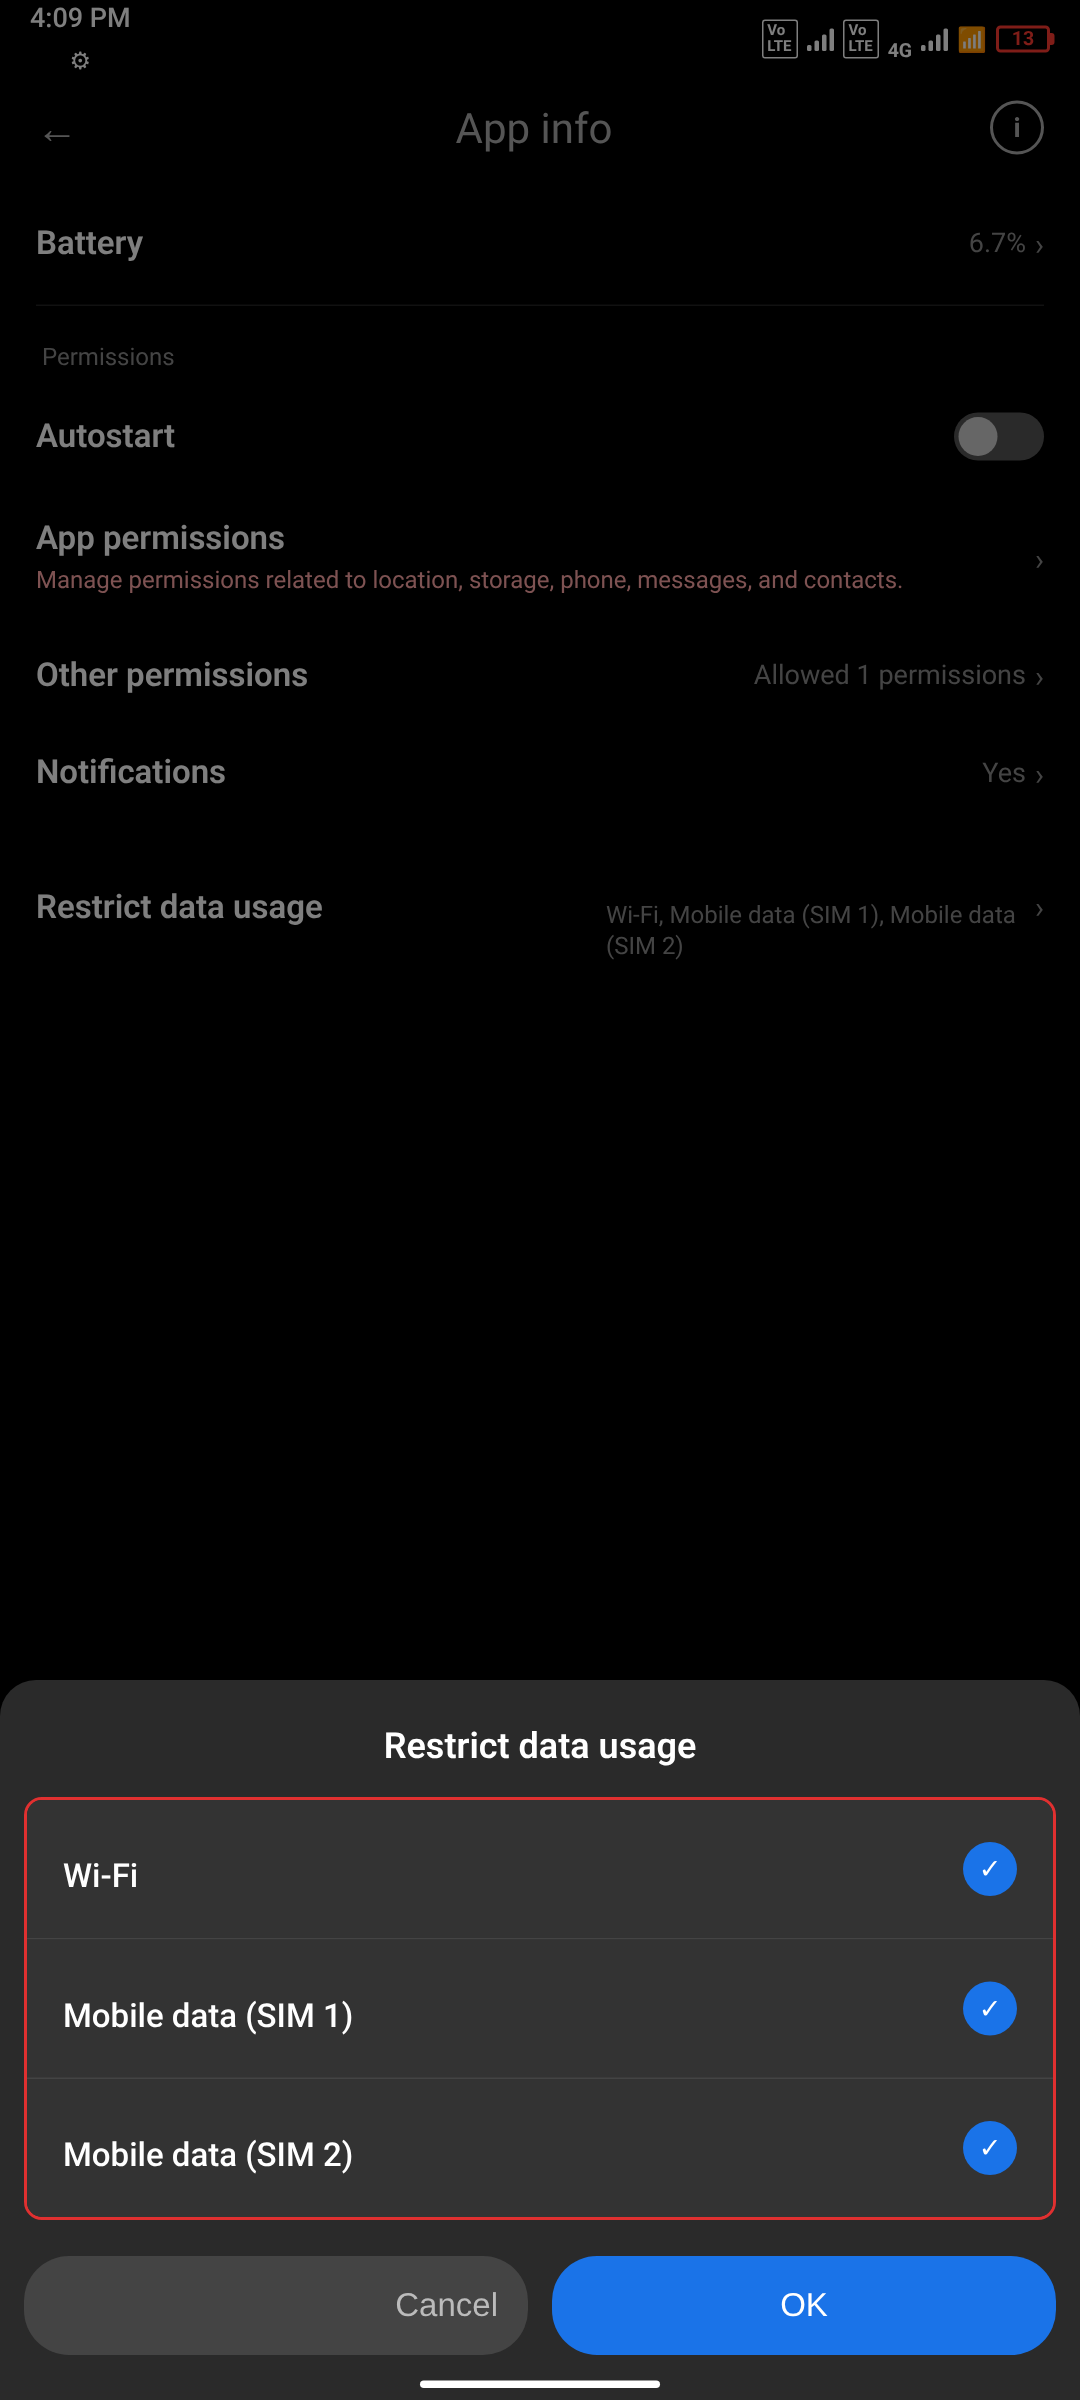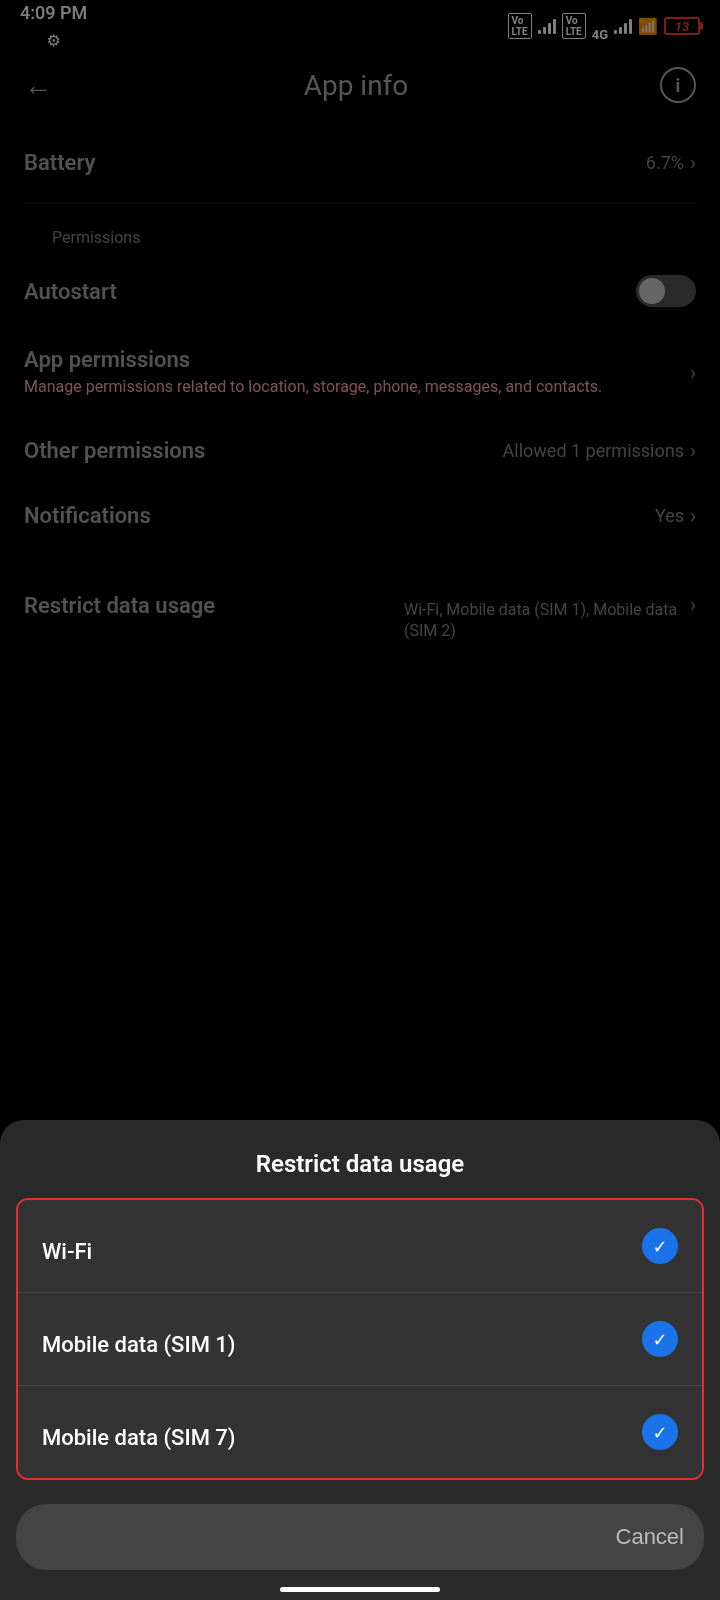--- a/index.html
+++ b/index.html
@@ -46,21 +46,20 @@
       border: 2px solid #ff3b30;
       border-radius: 3px;
       padding: 1px 2px;
       position: relative;
       color: #ff3b30;
       font-size: 13px;
       font-weight: bold;
       width: 36px;
       height: 18px;
       justify-content: center;
-      font-style: italic;
     }
     .battery-icon::after {
       content: '';
       display: block;
       width: 3px;
       height: 8px;
       background: #ff3b30;
       border-radius: 0 2px 2px 0;
       position: absolute;
       right: -5px;
@@ -121,38 +120,37 @@
 
     .section-divider {
       height: 1px;
       background: #222;
       margin: 8px 24px;
     }
 
     .section-label {
       font-size: 16px;
       color: #888;
-      padding: 16px 24px 8px 40px;
-      margin-left: 12px;
+      padding: 16px 24px 8px 28px;
     }
 
     .settings-item {
       display: flex;
       align-items: center;
       justify-content: space-between;
       padding: 20px 24px;
       cursor: pointer;
     }
     .settings-item-left {
       flex: 1;
     }
     .settings-item-title {
       font-size: 22px;
       font-weight: 600;
-      color: #a3a3a3;
+      color: #ffffff;
     }
     .settings-item-subtitle {
       font-size: 16px;
       color: #fca5a5;
       margin-top: 4px;
       line-height: 1.4;
     }
     .settings-item-right {
       display: flex;
       align-items: center;
@@ -418,26 +416,27 @@
     </div>
 
     <div class="sheet-option">
       <span class="sheet-option-label">Mobile data (SIM 1)</span>
       <div class="checkbox-circle">
         <span class="checkmark">✓</span>
       </div>
     </div>
 
     <div class="sheet-option">
-      <span class="sheet-option-label">Mobile data (SIM 7)</span>
+      <span class="sheet-option-label">Mobile data (SIM 2)</span>
       <div class="checkbox-circle">
         <span class="checkmark">✓</span>
       </div>
     </div>
 
   </div>
 
   <div class="sheet-buttons">
     <button class="btn-cancel">Cancel</button>
+    <button class="btn-ok">OK</button>
   </div>
 </div>
 
 <div class="home-indicator"></div>
 
 </body></html>

